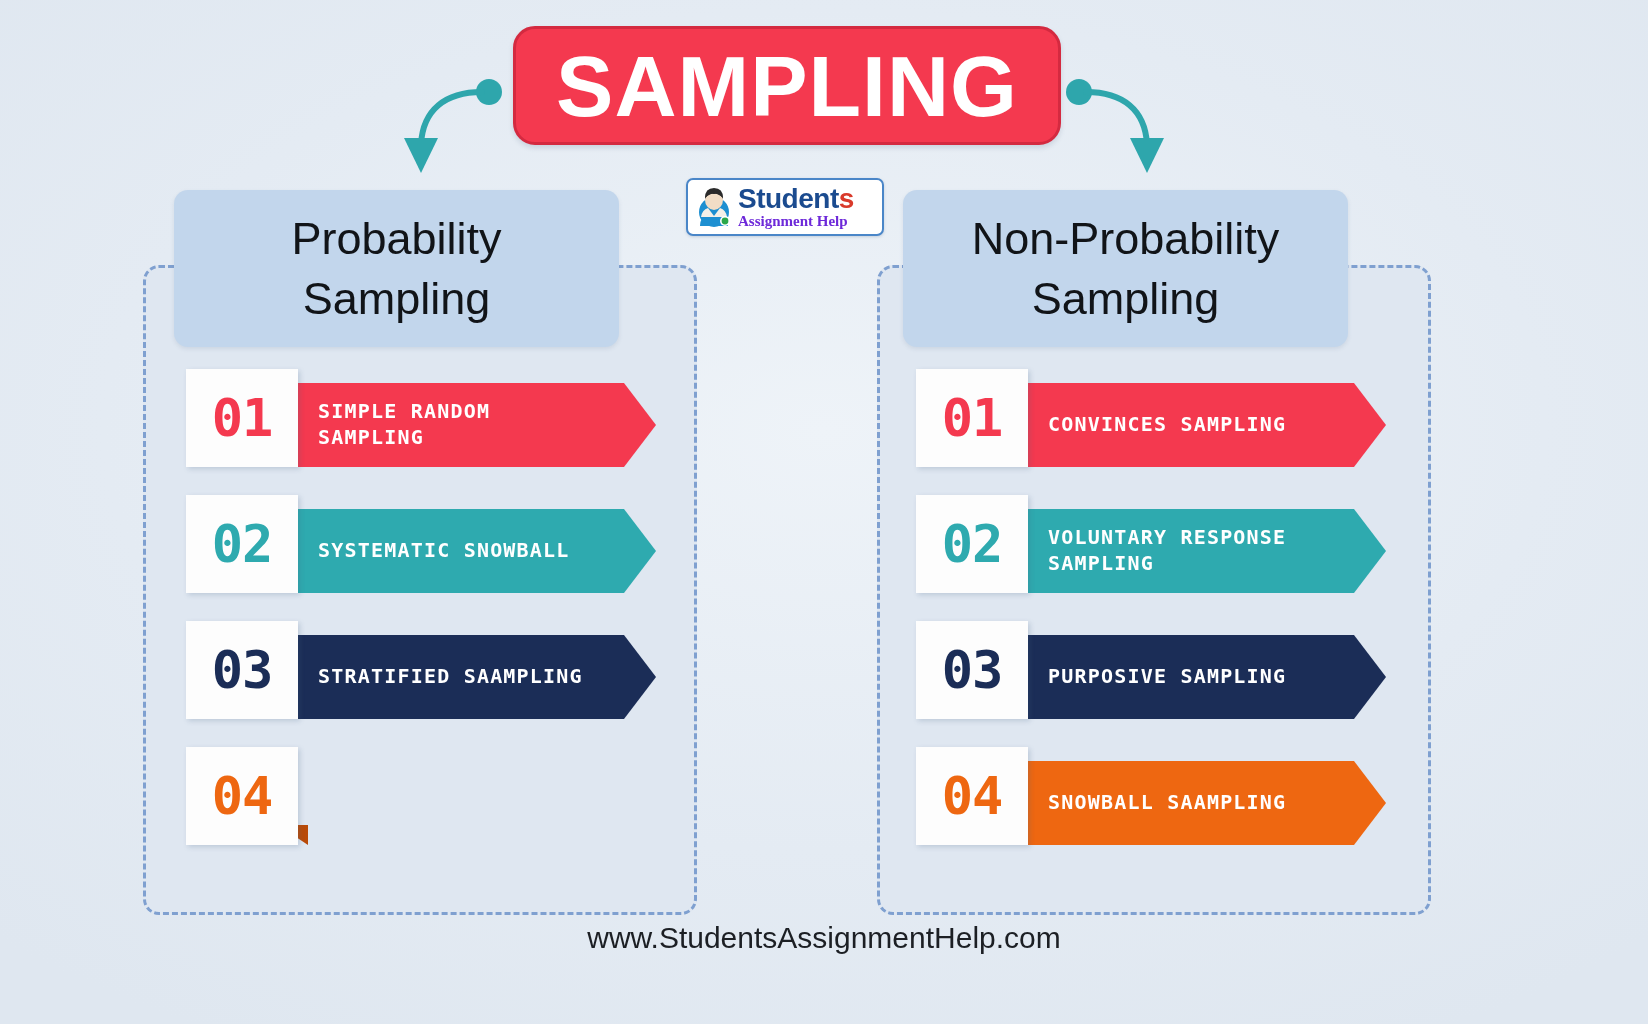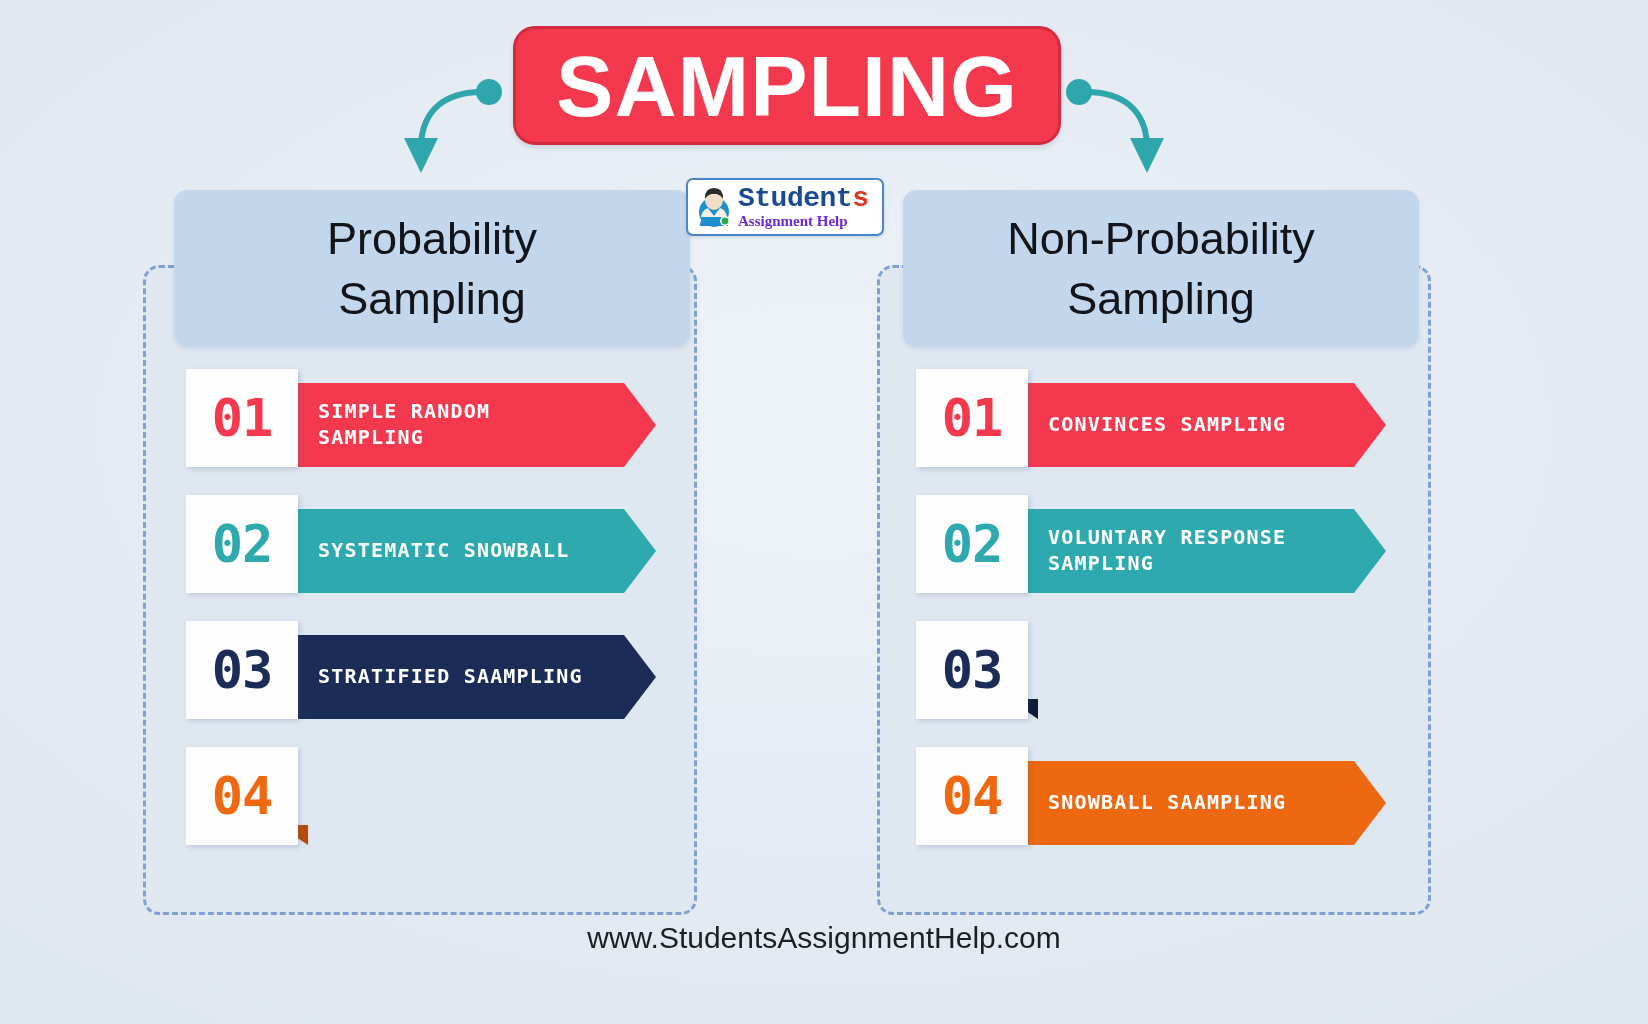--- a/index.html
+++ b/index.html
@@ -64,21 +64,21 @@
     border: 3px dashed #7fa0d0;
     border-radius: 16px;
   }
   #panel-left  { left: 143px; }
   #panel-right { left: 877px; }
 
   
   .panel-header {
     position: absolute;
     top: 190px;
-    width: 516px;
+    width: 445px;
     height: 157px;
     background: #c2d6ec;
     border-radius: 14px;
     display: flex;
     align-items: center;
     justify-content: center;
     text-align: center;
     box-shadow: 0 2px 4px rgba(90,110,140,.14);
   }
   #panel-header-left  { left: 174px; }
@@ -102,21 +102,21 @@
     border: 2px solid #4a86c8;
     border-radius: 7px;
     display: flex;
     align-items: center;
     padding: 3px 6px;
     box-shadow: 0 1px 3px rgba(60,90,130,.22);
   }
   #logo-avatar { width: 40px; height: 42px; flex: 0 0 40px; }
   #logo-words { margin-left: 4px; line-height: 1; }
   #logo-title {
-    font-family: Liberation Mono, monospace;
+    font-family: Liberation Sans, sans-serif;
     font-size: 28px;
     font-weight: bold;
     color: #1b4b8f;
     letter-spacing: -0.5px;
     display: block;
   }
   #logo-title .tail { color: #d93a2b; }
   #logo-sub {
     font-family: "Liberation Serif", serif;
     font-size: 15px;
@@ -299,20 +299,23 @@
         <div class="bar" style="background: rgb(46, 170, 175);">
           <span class="bar-label">VOLUNTARY RESPONSE
 SAMPLING</span>
         </div>
         <div class="num-box">
           <span class="num-text" style="color: rgb(46, 170, 175);">02</span>
         </div>
       </div>
       <div class="row" style="left: 916px; top: 635px;">
         <div class="fold" style="background: rgb(14, 26, 54);"></div>
+        <div class="bar" style="background: rgb(27, 45, 87);">
+          <span class="bar-label">PURPOSIVE SAMPLING</span>
+        </div>
         <div class="num-box">
           <span class="num-text" style="color: rgb(27, 45, 87);">03</span>
         </div>
       </div>
       <div class="row" style="left: 916px; top: 761px;">
         <div class="fold" style="background: rgb(185, 74, 8);"></div>
         <div class="bar" style="background: rgb(238, 103, 17);">
           <span class="bar-label">SNOWBALL SAAMPLING</span>
         </div>
         <div class="num-box">

